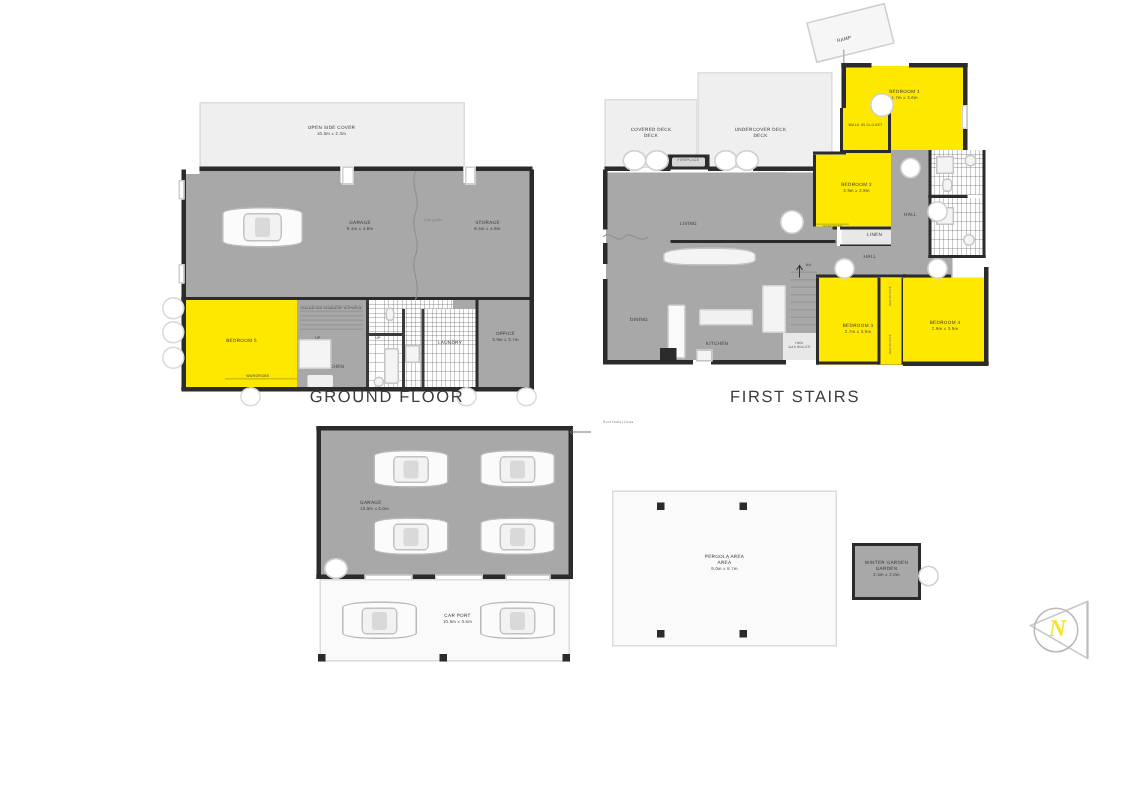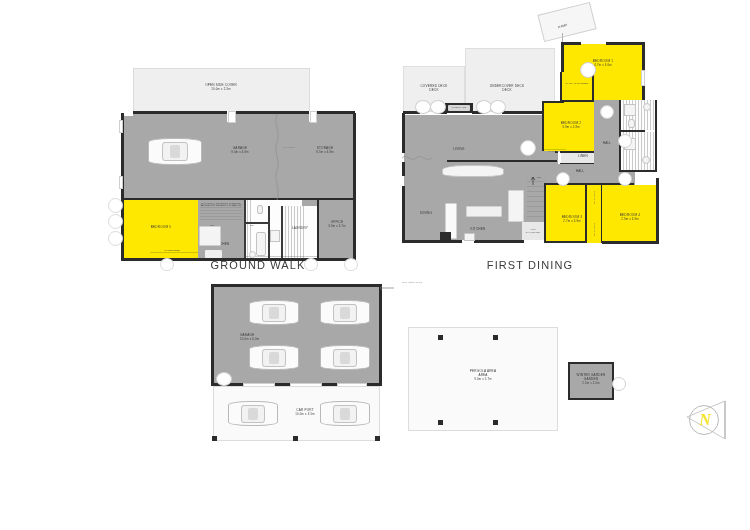--- a/index.html
+++ b/index.html
@@ -227,21 +227,21 @@
 
     <div class="door" style="left:108px;top:198px;width:15px;height:15px;border-color:#dadada;"></div>
     <div class="door" style="left:108px;top:214px;width:15px;height:15px;border-color:#dadada;"></div>
     <div class="door" style="left:108px;top:231px;width:15px;height:15px;border-color:#dadada;"></div>
     <div class="door" style="left:160px;top:258px;width:14px;height:13px;border-color:#dadada;"></div>
     <div class="door" style="left:304px;top:258px;width:14px;height:13px;border-color:#dadada;"></div>
     <div class="door" style="left:344px;top:258px;width:14px;height:13px;border-color:#dadada;"></div>
     <div class="outline" style="left:119px;top:120px;width:4px;height:13px;background:#fff;"></div>
     <div class="outline" style="left:119px;top:176px;width:4px;height:13px;background:#fff;"></div>
 
-    <div class="floor-title" style="left:258px;top:259px;">GROUND WALK</div>
+    <div class="floor-title" style="left:258px;top:259px;">GROUND FLOOR</div>
   </div>
 
   <div class="plan" style="left:390px;top:0;width:360px;height:280px;">
 
     <div class="outline" style="left:150px;top:8px;width:54px;height:28px;background:#f6f6f6;transform:rotate(-14deg);"></div>
     <div class="lbl" style="left:173px;top:25px;transform:translateX(-50%) rotate(-14deg);">
       <span>RAMP</span>
     </div>
     <div class="thinwall" style="left:172px;top:33px;width:1.2px;height:14px;background:#b4b4b4;"></div>
 
@@ -417,21 +417,21 @@
     <div class="door" style="left:86px;top:100px;width:16px;height:14px;"></div>
     <div class="door" style="left:100px;top:100px;width:16px;height:14px;"></div>
     <div class="door" style="left:130px;top:140px;width:16px;height:16px;"></div>
     <div class="door" style="left:190px;top:62px;width:16px;height:16px;"></div>
     <div class="door" style="left:210px;top:105px;width:14px;height:14px;"></div>
     <div class="door" style="left:228px;top:134px;width:14px;height:14px;"></div>
     <div class="door" style="left:166px;top:172px;width:14px;height:14px;"></div>
     <div class="door" style="left:228px;top:172px;width:14px;height:14px;"></div>
     <div class="outline" style="left:251px;top:70px;width:4px;height:16px;background:#fff;"></div>
 
-    <div class="floor-title" style="left:140px;top:259px;">FIRST DINING</div>
+    <div class="floor-title" style="left:140px;top:259px;">FIRST STAIRS</div>
   </div>
 
   <div class="plan" style="left:0;top:0;width:750px;height:530px;">
 
     <div class="room" style="left:213px;top:286px;width:167px;height:100px;"></div>
     <div class="wall" style="left:211px;top:284px;width:171px;height:3px;"></div>
     <div class="wall" style="left:211px;top:284px;width:3px;height:102px;"></div>
     <div class="wall" style="left:379px;top:284px;width:3px;height:102px;"></div>
     <div class="wall" style="left:211px;top:383px;width:171px;height:3px;"></div>
 

